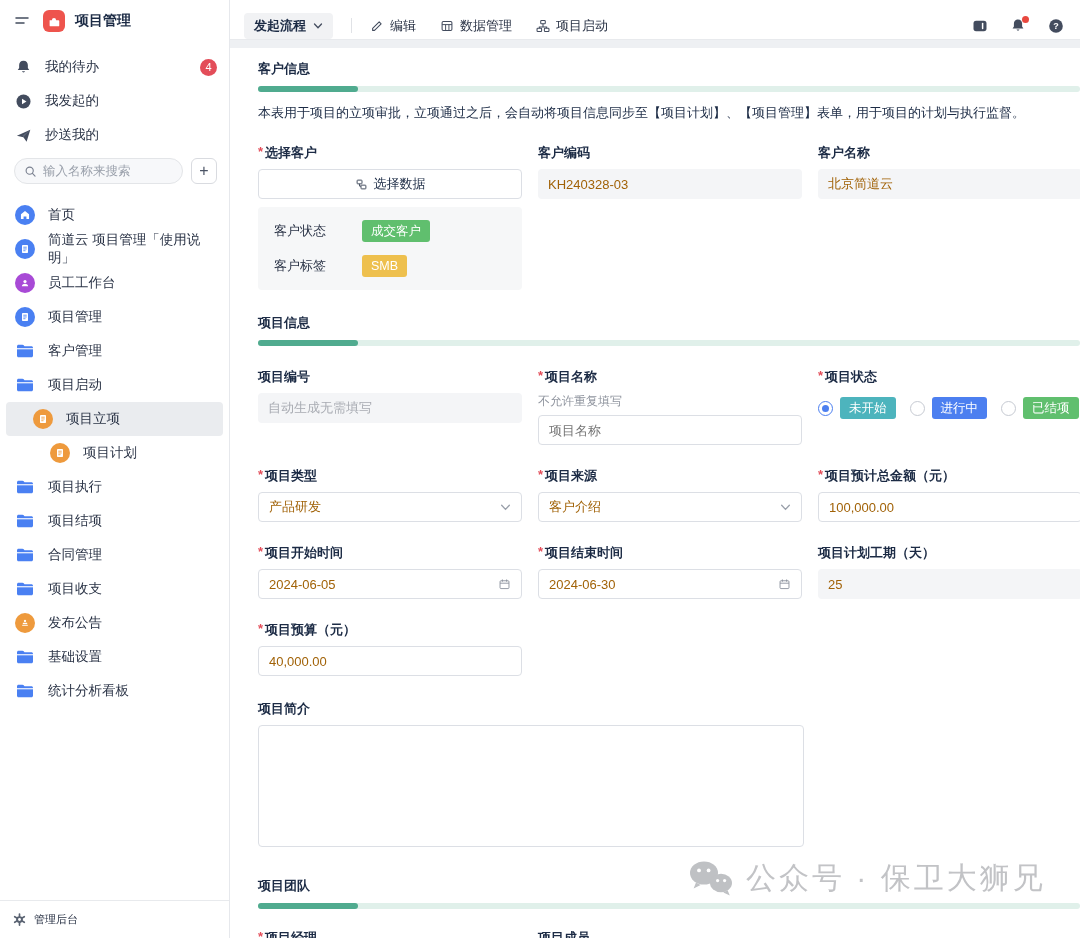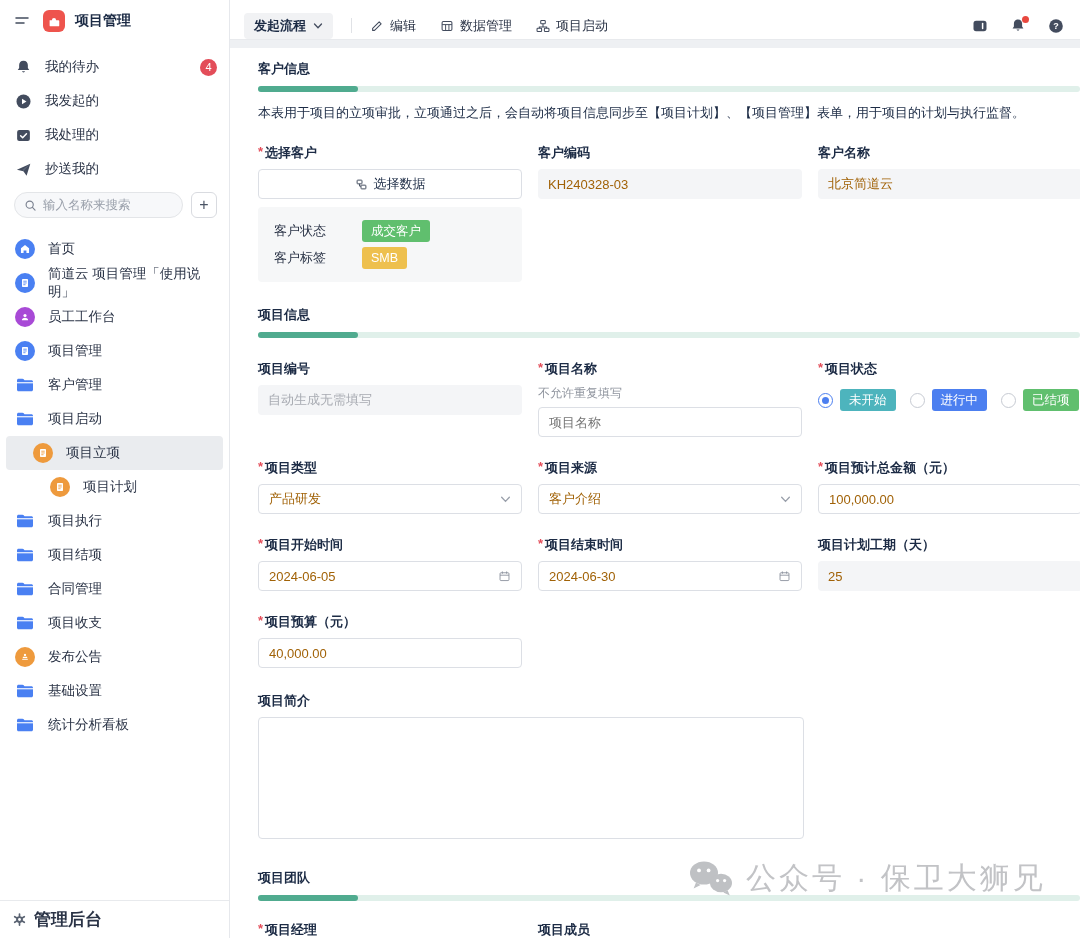--- a/index.html
+++ b/index.html
@@ -17,21 +17,21 @@
   .blue { background:#4a80f2; } .purple { background:#a84ad6; } .orange { background:#ee9a3d; }
   .badge { margin-left:auto; min-width:17px; height:17px; border-radius:9px; background:#e34d59; color:#fff; font-size:11px; display:flex; align-items:center; justify-content:center; padding:0 4px; }
   .search-row { display:flex; align-items:center; gap:8px; padding:6px 12px 6px 14px; }
   .search-box { flex:1; height:26px; border:1px solid #e3e5e8; background:#f7f8fa; border-radius:14px; display:flex; align-items:center; padding:0 8px 0 9px; gap:6px; }
   .search-box input { border:none; outline:none; background:transparent; font-size:12.5px; color:#2a3346; width:100%; font-family:inherit; }
   .search-box input::placeholder { color:#9aa0ab; }
   .add-btn { width:26px; height:26px; border:1px solid #d9dbe0; border-radius:6px; background:#fff; display:flex; align-items:center; justify-content:center; color:#4a5364; font-size:16px; line-height:1; cursor:pointer; }
   .nav-apps { margin-top:8px; }
   .srow.sub { padding-left:50px; }
   .srow.active { background:#eaecef; border-radius:4px; margin:0 6px; padding-left:27px; }
-  .sb-footer { position:absolute; bottom:0; left:0; width:100%; height:38px; border-top:1px solid #e8eaed; display:flex; align-items:center; gap:7px; padding:0 12px; font-size:17px; color:#2a3346; cursor:pointer; background:#fff;font-weight:bold; }
+  .sb-footer { position:absolute; bottom:0; left:0; width:100%; height:38px; border-top:1px solid #e8eaed; display:flex; align-items:center; gap:7px; padding:0 12px; font-size:11px; color:#2a3346; cursor:pointer; background:#fff; }
 
   
   .main { flex:1; background:#eef0f3; position:relative; overflow:hidden; }
   .toolbar { height:40px; background:#fff; border-bottom:1px solid #e8eaed; display:flex; align-items:center; padding:12px 16px 0 14px; gap:24px; }
   .btn-start { height:26px; background:#f1f2f4; border-radius:4px; display:flex; align-items:center; gap:7px; padding:0 10px; font-size:13px; font-weight:bold; color:#1c2b45; cursor:pointer; }
   .tb-div { width:1px; height:15px; background:#e0e2e6; margin:0 -6px; }
   .tb-item { display:flex; align-items:center; gap:6px; font-size:13px; color:#2a3346; cursor:pointer; }
   .tb-right { margin-left:auto; display:flex; align-items:center; gap:22px; }
   .tb-ic { position:relative; cursor:pointer; display:flex; }
   .reddot { position:absolute; top:-2px; right:-3px; width:7px; height:7px; border-radius:50%; background:#e8483f; }
@@ -46,21 +46,21 @@
   .flabel { font-size:13px; font-weight:600; color:#1c2b45; margin-bottom:7px; display:flex; }
   .req::before { content:"*"; color:#e34d59; margin-right:2px; }
   .helper { font-size:12px; color:#8f949e; margin-bottom:5px; }
   .ctrl { height:30px; border:1px solid #dcdfe5; border-radius:4px; background:#fff; display:flex; align-items:center; padding:0 10px; font-size:13px; color:#a16207; width:100%; }
   .ctrl.ro { background:#f4f5f7; border:none; }
   .ph { color:#a8abb2; }
   input.ctrl { outline:none; font-family:inherit; }
   .ctrl.between { justify-content:space-between; cursor:pointer; }
   .btn-pick { height:30px; border:1px solid #dcdfe5; border-radius:4px; background:#fff; width:100%; display:flex; align-items:center; justify-content:center; gap:6px; font-size:13px; color:#1c2b45; cursor:pointer; }
 
-  .cust-card { width:264px; background:#f6f7f8; border-radius:4px; margin-top:8px; padding:13px 16px; display:flex; flex-direction:column; gap:5px; }
+  .cust-card { width:264px; background:#f6f7f8; border-radius:4px; margin-top:8px; padding:13px 16px; display:flex; flex-direction:column; gap:13px; }
   .cc-row { display:flex; align-items:center; }
   .cc-label { width:88px; font-size:13px; color:#2a3346; flex:0 0 88px; }
   .tag { height:22px; padding:0 9px; border-radius:3px; color:#fff; font-size:12.5px; display:inline-flex; align-items:center;text-align:right; }
   .t-teal { background:#4db4bd; } .t-blue { background:#4c7ff0; } .t-green { background:#60bf6e; } .t-amber { background:#eec04e; }
 
   .radio-group { display:flex; align-items:center; gap:14px; height:30px; }
   .radio-opt { display:flex; align-items:center; gap:7px; cursor:pointer; }
   .radio { width:15px; height:15px; border:1px solid #c6cad2; border-radius:50%; background:#fff; position:relative; flex:0 0 15px; }
   .radio.checked { border:1.5px solid #4c7ff0; }
   .radio.checked::after { content:""; position:absolute; left:50%; top:50%; width:7px; height:7px; margin:-3.5px 0 0 -3.5px; border-radius:50%; background:#4c7ff0; }
@@ -108,29 +108,20 @@
         <span class="badge">4</span>
       </div>
       <div class="srow">
         <span style="display:flex;">
           <svg width="17" height="17" viewBox="0 0 16 16">
               <circle cx="8" cy="8" r="6.6" fill="#434c5e"></circle>
               <path d="M6.6 5.4l4.2 2.6-4.2 2.6z" fill="#fff"></path>
             </svg>
         </span>
         <span>我发起的</span>
-      </div>
-      <div class="srow">
-        <span style="display:flex;">
-          <svg width="17" height="17" viewBox="0 0 16 16">
-              <rect x="2" y="2.8" width="12" height="10.4" rx="2" fill="#434c5e"></rect>
-              <path d="M5.3 8.2l1.9 1.9 3.6-3.8" stroke="#fff" stroke-width="1.4" fill="none" stroke-linecap="round" stroke-linejoin="round"></path>
-            </svg>
-        </span>
-        <span>我处理的</span>
       </div>
       <div class="srow">
         <span style="display:flex;">
           <svg width="17" height="17" viewBox="0 0 16 16">
               <path d="M1.8 8.2 14.4 2.6 10.9 13.8 7.9 9.6 1.8 8.2z" fill="#434c5e"></path>
               <path d="M7.9 9.6 14.4 2.6 6.9 8.3z" fill="#5d6678"></path>
             </svg>
         </span>
         <span>抄送我的</span>
       </div>

